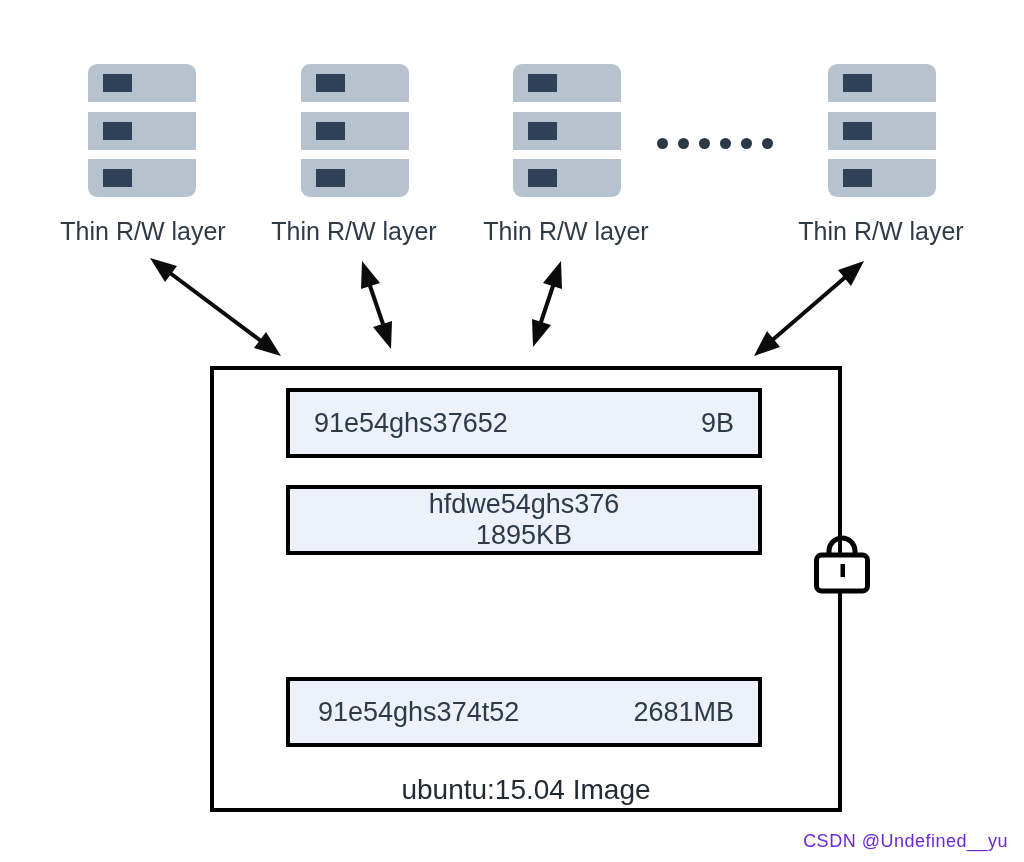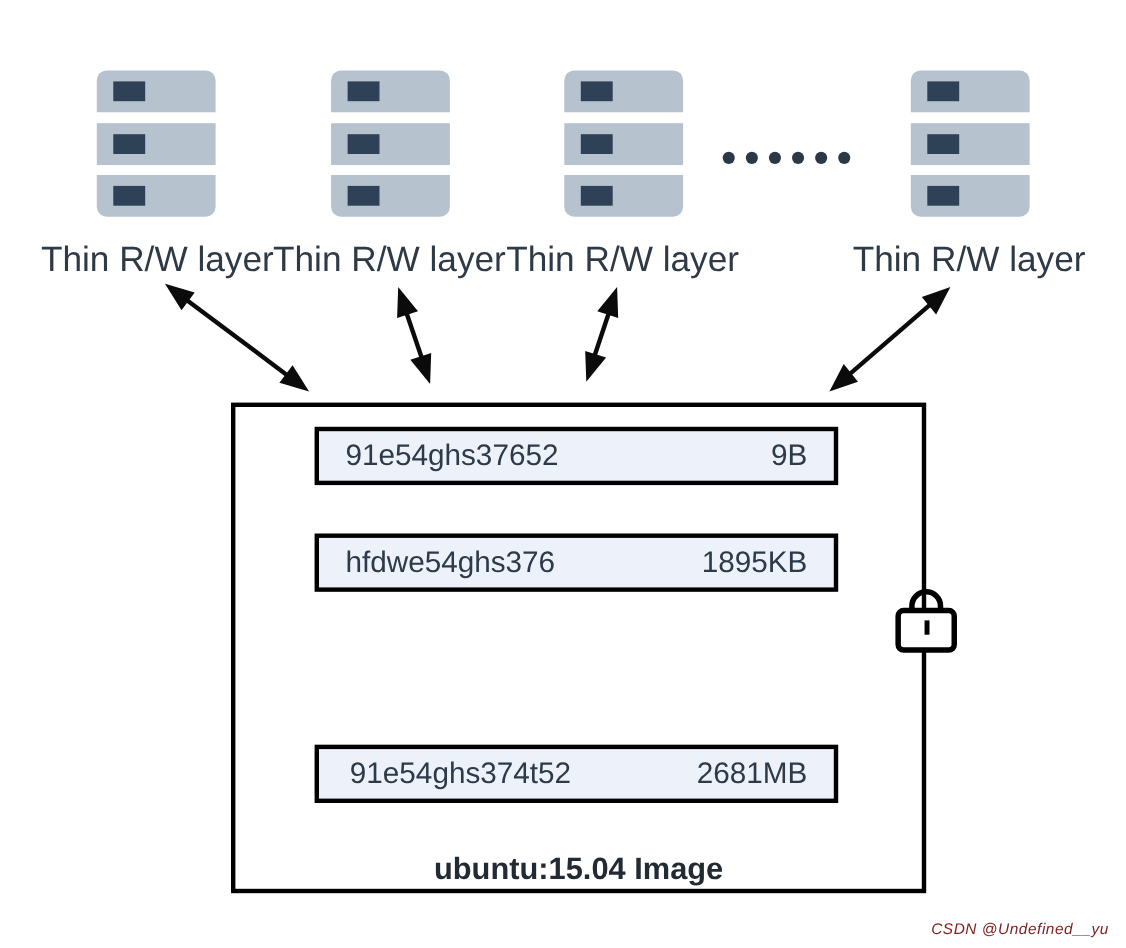--- a/index.html
+++ b/index.html
@@ -11,51 +11,51 @@
 
   
   .stack { position:absolute; width:108px; height:133px;
            display:flex; flex-direction:column; justify-content:space-between; }
   .stack .bar { position:relative; height:38px; background:#b6c3cf; }
   .stack .bar:first-child { border-radius:9px 9px 0 0; }
   .stack .bar:last-child  { border-radius:0 0 9px 9px; }
   .stack .slot { position:absolute; left:15px; top:10px; width:29px; height:18px; background:#2f4156; }
 
   .stack-label { position:absolute; top:217px; transform:translateX(-50%);
-                 font-size:32px; color:#2e3b47; white-space:nowrap; }
+                 font-size:25px; color:#2e3b47; white-space:nowrap; }
 
   .dots { position:absolute; left:657px; top:120px; display:flex; gap:10px; }
   .dots .dot { width:11px; height:11px; border-radius:50%; background:#2b3947; margin-top:18px; }
 
   .arrow-layer { position:absolute; left:0; top:0; width:1024px; height:862px; pointer-events:none; }
   .arrow-layer line    { stroke:#0b0b0b; stroke-width:4; }
   .arrow-layer polygon { fill:#0b0b0b; }
 
   
   .image-box { position:absolute; left:210px; top:366px; width:632px; height:446px;
                border:4px solid #000000; background:#ffffff; }
 
-  .layer-row { position:absolute; left:286px; width:476px; height:53px;
+  .layer-row { position:absolute; left:286px; width:476px; height:70px;
                border:4px solid #000000; background:#edf1fa;
                display:flex; align-items:center; justify-content:space-between;
                padding:0 24px; font-size:27px; color:#2c3a49; }
   .layer-row .layer-id   { white-space:nowrap; }
   .layer-row .layer-size { white-space:nowrap; }
   .row-0 { top:388px; }
-  .row-1 { top:485px; }
+  .row-1 { top:485px;flex-direction:column; }
   .row-2 { top:581px; }
   .row-3 { top:677px;padding-left:28px; }
 
   .box-caption { position:absolute; left:526px; top:774px; transform:translateX(-50%);
-                 font-size:28px; color:#222a33; white-space:nowrap;font-weight:bold; }
+                 font-size:28px; color:#222a33; white-space:nowrap; }
 
   .lock { position:absolute; left:812px; top:528px; z-index:5; }
 
   .watermark { position:absolute; right:16px; bottom:10px;
-               font-size:14px; color:#7f1d1d; letter-spacing:0.5px;font-style:italic; }
+               font-size:18px; color:#6d28d9; letter-spacing:0.5px; }
 </style>
 </head>
 <body>
 
 <div class="canvas">
 
   <div class="stack" style="left:88px;  top:64px;">
     <div class="bar">
         <div class="slot"></div>
       </div>

